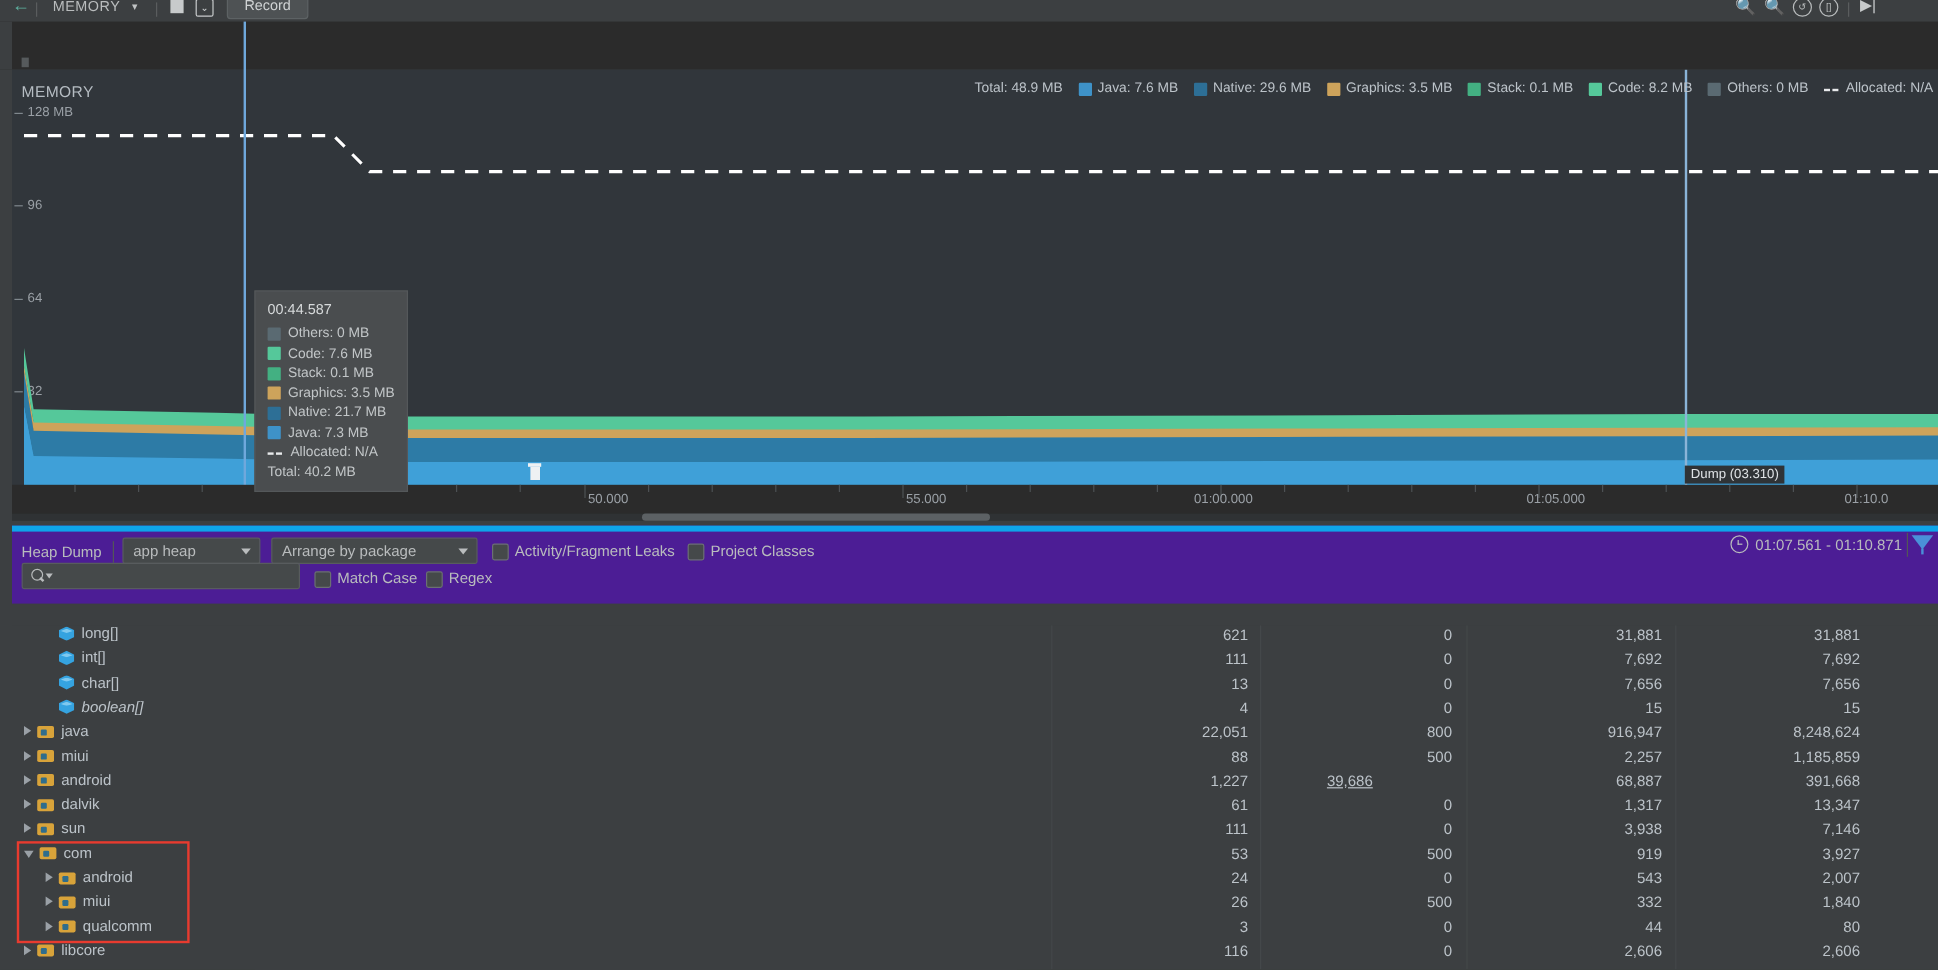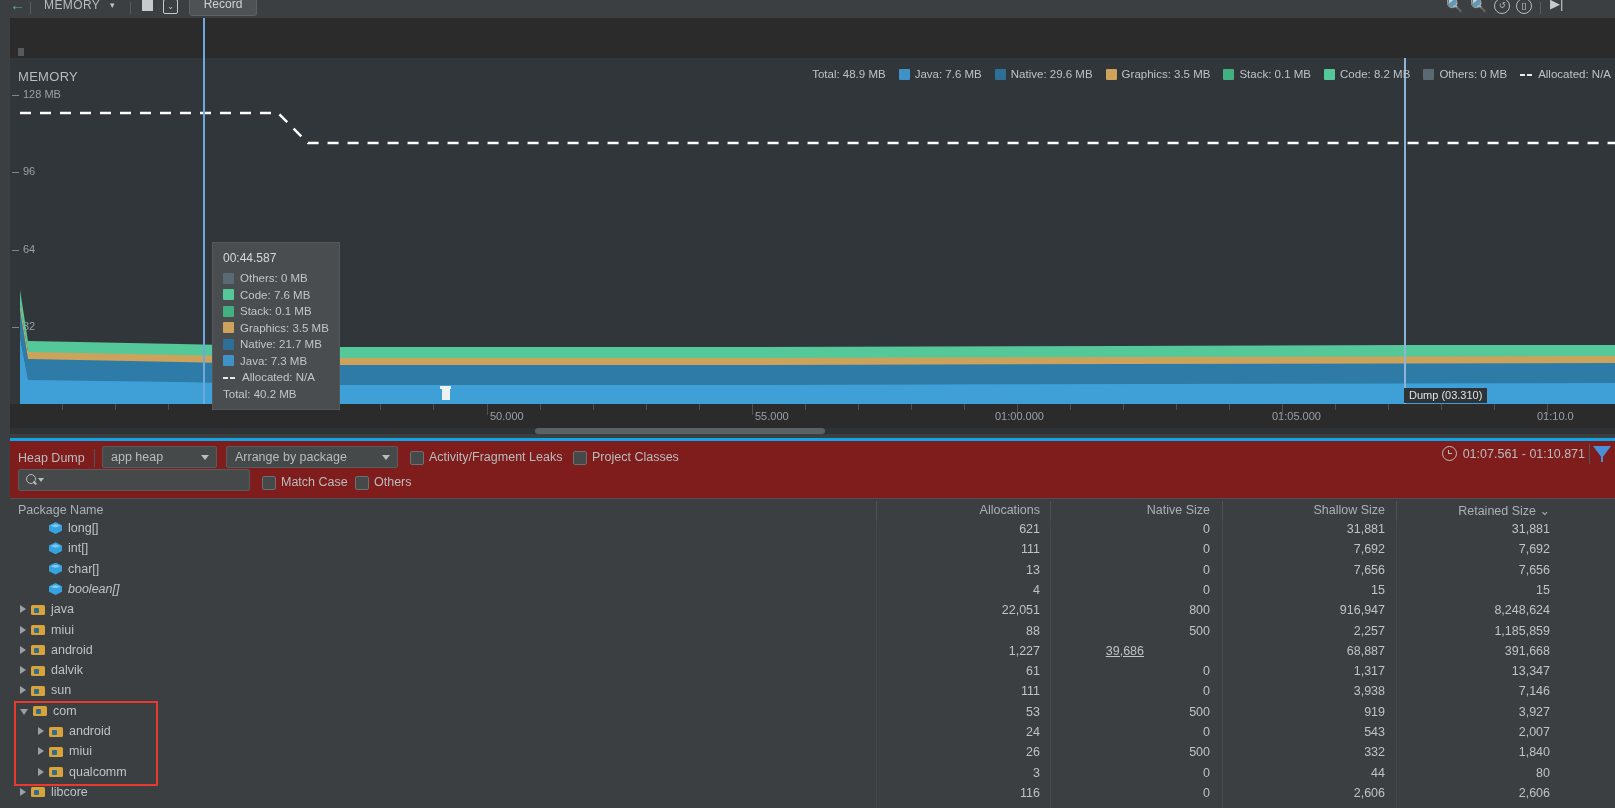--- a/index.html
+++ b/index.html
@@ -74,22 +74,22 @@
              font-size:11px;padding:0 5px;line-height:15px;z-index:30;white-space:nowrap;}
 
   
   .taxis{position:absolute;left:10px;top:404px;width:1605px;height:27px;background:#2b2b2b;}
   .tlab{position:absolute;top:6px;color:#9aa0a6;font-size:11px;}
   .ttick{position:absolute;top:0;width:1px;background:#4d5154;}
   .scroll-tr{position:absolute;left:10px;top:428px;width:1605px;height:6px;background:#2f3234;}
   .scroll-th{position:absolute;top:428px;height:6px;background:#5c6164;border-radius:3px;}
 
   
-  .hd{position:absolute;left:10px;top:438px;width:1605px;height:60px;background:#7f1d1d;
-      border-top:3px solid #0ea5e9;}
+  .hd{position:absolute;left:10px;top:438px;width:1605px;height:60px;background:#4c1d95;
+      border-top:5px solid #0ea5e9;}
   .hd-label{position:absolute;left:8px;top:10px;color:#b9bcbd;font-size:12.5px;}
   .vsep{position:absolute;width:1px;background:#535658;}
   .combo{position:absolute;height:22px;background:#45494a;border:1px solid #585c5e;border-radius:2px;
          color:#b9bcbd;font-size:12.5px;box-sizing:border-box;}
   .combo span{position:absolute;left:8px;top:3px;}
   .combo .arw{position:absolute;right:7px;top:8px;width:0;height:0;
               border-left:4.5px solid transparent;border-right:4.5px solid transparent;border-top:5px solid #b9bcbd;}
   .cbx{position:absolute;width:12px;height:12px;background:#45494a;border:1px solid #6b7072;border-radius:2px;}
   .cbl{position:absolute;color:#b9bcbd;font-size:12.5px;white-space:nowrap;}
 
@@ -325,44 +325,30 @@
 
   <div class="srch">
     <i class="mag"></i>
     <i class="mag-h"></i>
     <i class="mag-d"></i>
   </div>
   <div class="cbx" style="left:262px;top:476px;"></div>
   <div class="cbl" style="left:281px;top:475px;">
     <span>Match Case</span></div>
   <div class="cbx" style="left:355px;top:476px;"></div>
-  <div class="cbl" style="left:374px;top:475px;">Others</div>
+  <div class="cbl" style="left:374px;top:475px;">Regex</div>
 
   <div class="range">
     <span class="clock"></span>
     <span>01:07.561 - 01:10.871</span>
   </div>
   <div class="vsep" style="left:1589px;top:444px;height:20px"></div>
   <div class="funnel"></div>
   <div class="funnel-s"></div>
 
-  <div class="thead">
-    <div class="th" style="left:8px">Package Name</div>
-    <div class="th-sep" style="left:866px"></div>
-    <div class="th" style="left:940px;width:90px;text-align:right">Allocations</div>
-    <div class="th-sep" style="left:1040px"></div>
-    <div class="th" style="left:1110px;width:90px;text-align:right">Native Size</div>
-    <div class="th-sep" style="left:1212px"></div>
-    <div class="th" style="left:1285px;width:90px;text-align:right">Shallow Size</div>
-    <div class="th-sep" style="left:1386px"></div>
-    <div class="th" style="left:1430px;width:110px;text-align:right">
-      <span>Retained Size</span>
-      <span>⌄</span>
-    </div>
-  </div>
 
   <div class="tbody" id="tbody">
     <div class="col-sep" style="left:866px"></div>
     <div class="col-sep" style="left:1040px"></div>
     <div class="col-sep" style="left:1212px"></div>
     <div class="col-sep" style="left:1386px"></div>
   <div class="row" style="top: -2px;">
         <div class="cell-name" style="left: 28px;">
           <div class="tri hide"></div>
           <div class="hexo">

